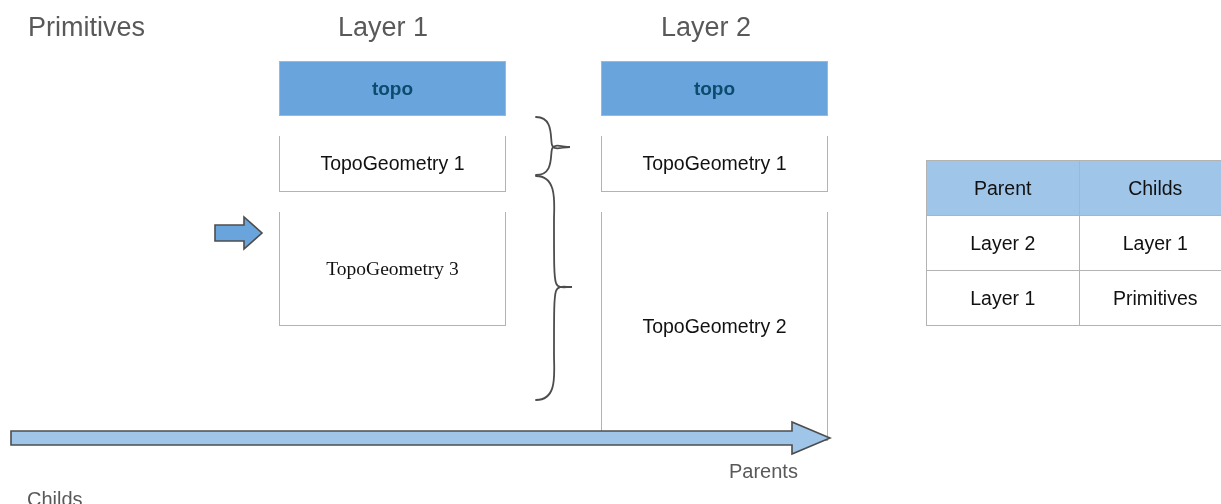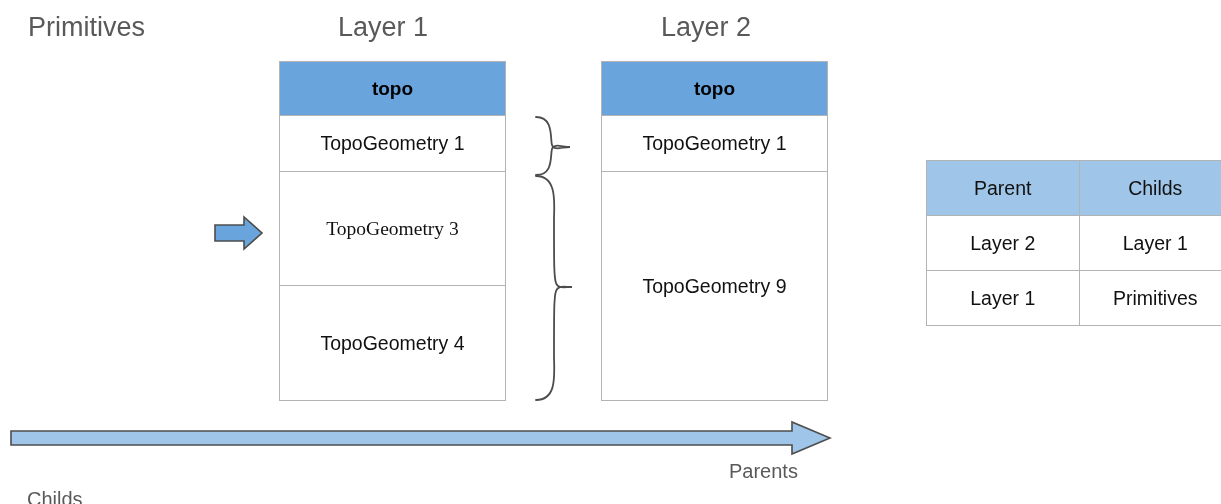--- a/index.html
+++ b/index.html
@@ -74,32 +74,33 @@
 
   .layer-header {
     background: #6aa4dc;
     border: 1px solid #b3b3b3;
     box-sizing: border-box;
     display: flex;
     align-items: center;
     justify-content: center;
     font-size: 19px;
     font-weight: bold;
-    color: #000000;
+    color: #0c4a6e;
   }
   .layer-cell {
     border: 1px solid #b3b3b3;
     border-top: none;
     box-sizing: border-box;
     display: flex;
     align-items: center;
     justify-content: center;
     font-size: 19.5px;
     color: #111111;
     background: #ffffff;
+    margin-top: 20px;
   }
 
   
   #braces {
     position: absolute;
     left: 506px;
     top: 55px;
     width: 100px;
     height: 360px;
     pointer-events: none;
@@ -155,27 +156,26 @@
 
 
   <svg id="small-arrow" viewBox="0 0 50 36">
     <path d="M1 10 L30 10 L30 2 L48 18 L30 34 L30 26 L1 26 Z" fill="#6aa4dc" stroke="#4d4d4d" stroke-width="1.6" stroke-linejoin="miter"></path>
   </svg>
 
   <div class="layer-table" id="layer1-table">
     <div class="layer-header" style="height:55px;">topo</div>
     <div class="layer-cell" style="height:56px;">TopoGeometry 1</div>
     <div class="layer-cell" style="height:114px;font-family:Liberation Serif, serif;">TopoGeometry 3</div>
-    <div class="layer-cell" style="height:115px;">TopoGeometry 4</div>
   </div>
 
   <div class="layer-table" id="layer2-table">
     <div class="layer-header" style="height:55px;">topo</div>
     <div class="layer-cell" style="height:56px;">TopoGeometry 1</div>
-    <div class="layer-cell" style="height:229px;">TopoGeometry 9</div>
+    <div class="layer-cell" style="height:229px;">TopoGeometry 2</div>
   </div>
 
   <svg id="braces" viewBox="0 0 100 360">
 
     <path d="M30 62 C 48 62 44 84 46 90 C 48 96 56 92 64 92
              C 56 92 48 88 46 94 C 44 100 48 120 30 120" fill="none" stroke="#4d4d4d" stroke-width="1.8" stroke-linecap="round"></path>
 
     <path d="M30 121 C 52 121 48 150 48 165 C 48 210 48 222 50 228 C 52 234 58 232 66 232
              C 58 232 52 230 50 236 C 48 242 48 256 48 300 C 48 318 52 345 30 345" fill="none" stroke="#4d4d4d" stroke-width="1.8" stroke-linecap="round"></path>
   </svg>

